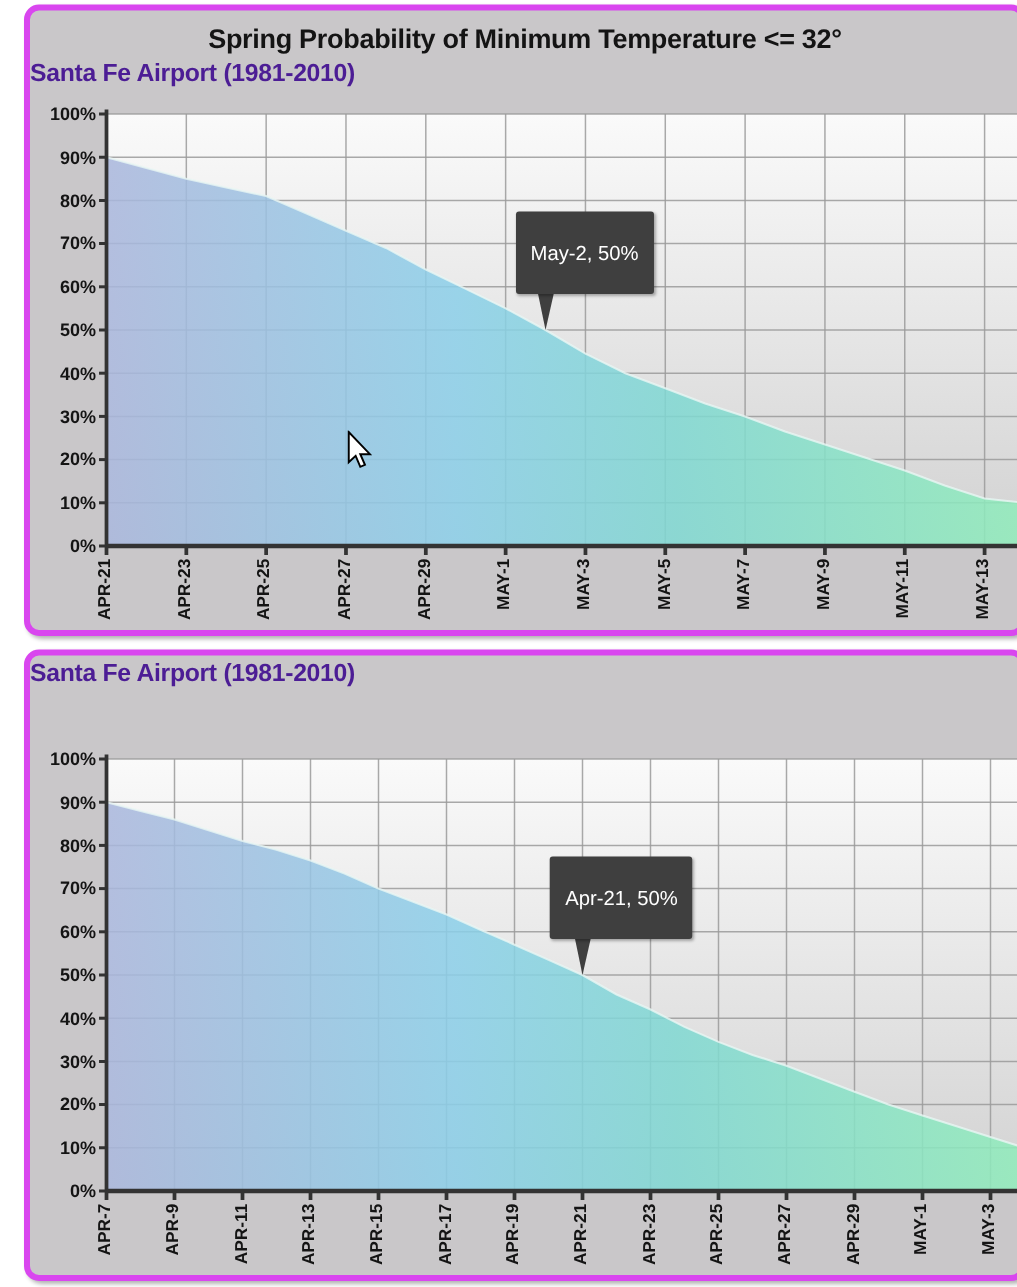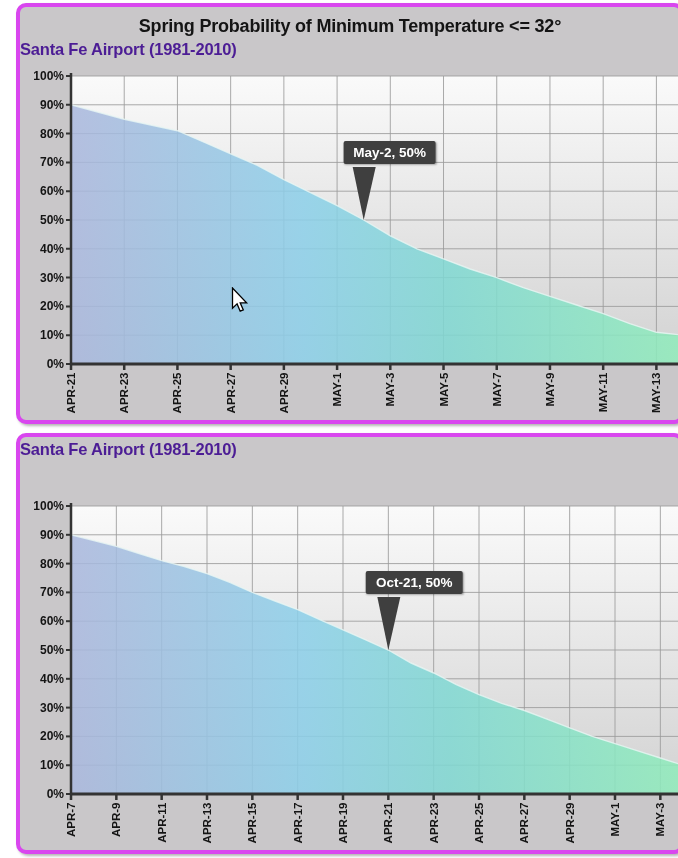--- a/index.html
+++ b/index.html
@@ -28,21 +28,21 @@
     position:absolute;width:42px;text-align:right;font-size:12px;font-weight:bold;
     color:#141414;line-height:14px;
   }
   .xlab{
     position:absolute;width:58px;height:13px;line-height:13px;text-align:right;
     font-size:11.5px;font-weight:bold;color:#141414;transform:rotate(-90deg);
     white-space:nowrap;
   }
   .callout{
     position:absolute;transform:translateX(-50%);background:#3f3f3f;color:#ffffff;
-    font-size:13.5px;font-weight:bold;padding:4px 10px;border-radius:2px;
+    font-size:13.5px;font-weight:normal;padding:20px 10px;border-radius:2px;
     white-space:nowrap;box-shadow:1px 1px 2px rgba(0,0,0,0.3);
   }
   .cursor{position:absolute;z-index:50;}
 </style>
 </head>
 <body>
 
 <div id="screen">
 
   <div class="chart-panel" id="panel-32">
@@ -205,21 +205,21 @@
         <line x1="368.33333333333337" y1="357" x2="368.33333333333337" y2="363" stroke="#333333" stroke-width="2.5"></line>
         <line x1="413.6666666666667" y1="357" x2="413.6666666666667" y2="363" stroke="#333333" stroke-width="2.5"></line>
         <line x1="459" y1="357" x2="459" y2="363" stroke="#333333" stroke-width="2.5"></line>
         <line x1="504.33333333333337" y1="357" x2="504.33333333333337" y2="363" stroke="#333333" stroke-width="2.5"></line>
         <line x1="549.6666666666667" y1="357" x2="549.6666666666667" y2="363" stroke="#333333" stroke-width="2.5"></line>
         <line x1="595" y1="357" x2="595" y2="363" stroke="#333333" stroke-width="2.5"></line>
         <line x1="640.3333333333334" y1="357" x2="640.3333333333334" y2="363" stroke="#333333" stroke-width="2.5"></line>
         <line x1="663" y1="357" x2="663" y2="363" stroke="#333333" stroke-width="2.5"></line>
       </svg>
     <div class="title2">Santa Fe Airport (1981-2010)</div>
-    <div class="callout" style="left: 394.333px; top: 134px;">Oct-21, 50%</div>
+    <div class="callout" style="left: 394.333px; top: 134px;">Apr-21, 50%</div>
   <div class="ylab" style="left: 2px; top: 62px;">100%</div>
       <div class="ylab" style="left: 2px; top: 90.8px;">90%</div>
       <div class="ylab" style="left: 2px; top: 119.6px;">80%</div>
       <div class="ylab" style="left: 2px; top: 148.4px;">70%</div>
       <div class="ylab" style="left: 2px; top: 177.2px;">60%</div>
       <div class="ylab" style="left: 2px; top: 206px;">50%</div>
       <div class="ylab" style="left: 2px; top: 234.8px;">40%</div>
       <div class="ylab" style="left: 2px; top: 263.6px;">30%</div>
       <div class="ylab" style="left: 2px; top: 292.4px;">20%</div>
       <div class="ylab" style="left: 2px; top: 321.2px;">10%</div>

